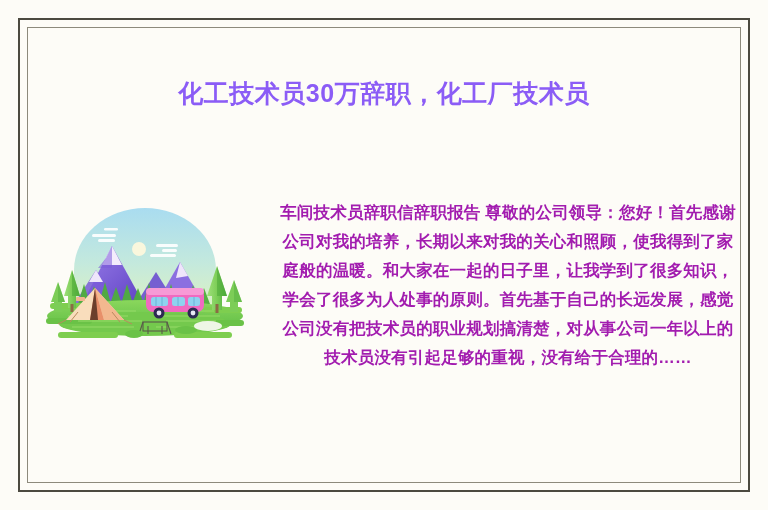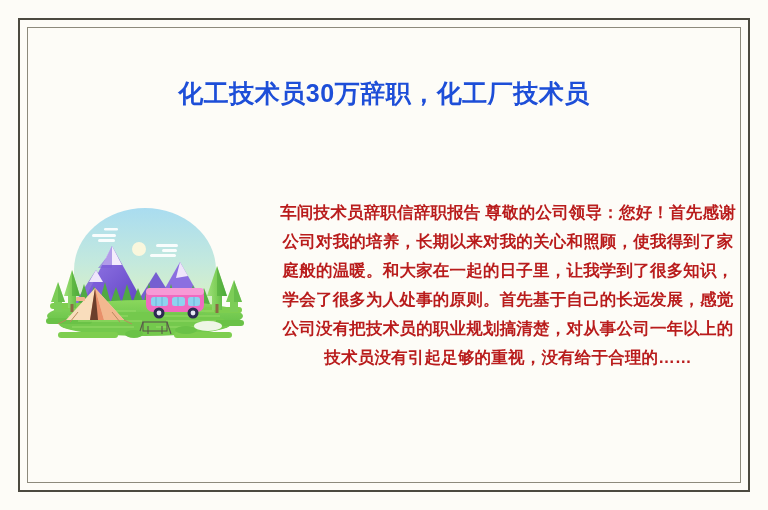--- a/index.html
+++ b/index.html
@@ -37,21 +37,21 @@
 
   
   #page-title {
     position: absolute;
     left: 0;
     right: 0;
     top: 78px;
     text-align: center;
     font-size: 25px;
     font-weight: bold;
-    color: #1d4ed8;
+    color: #8b5cf6;
     letter-spacing: 0.5px;
     line-height: 30px;
     white-space: nowrap;
   }
 
   
   #content-row {
     position: absolute;
     left: 28px;
     right: 28px;
@@ -73,21 +73,21 @@
   }
   #illustration svg { display: block; width: 214px; height: 142px; }
 
   
   #article-body {
     flex: 1 1 auto;
     margin-left: 28px;
     font-size: 16.5px;
     font-weight: bold;
     line-height: 29px;
-    color: #b91c1c;
+    color: #a21caf;
     text-align: center;
     letter-spacing: 0.2px;
     word-break: break-all;
     padding-right: 4px;
   }
 </style>
 </head>
 <body>
 
 <div id="outer-frame">

